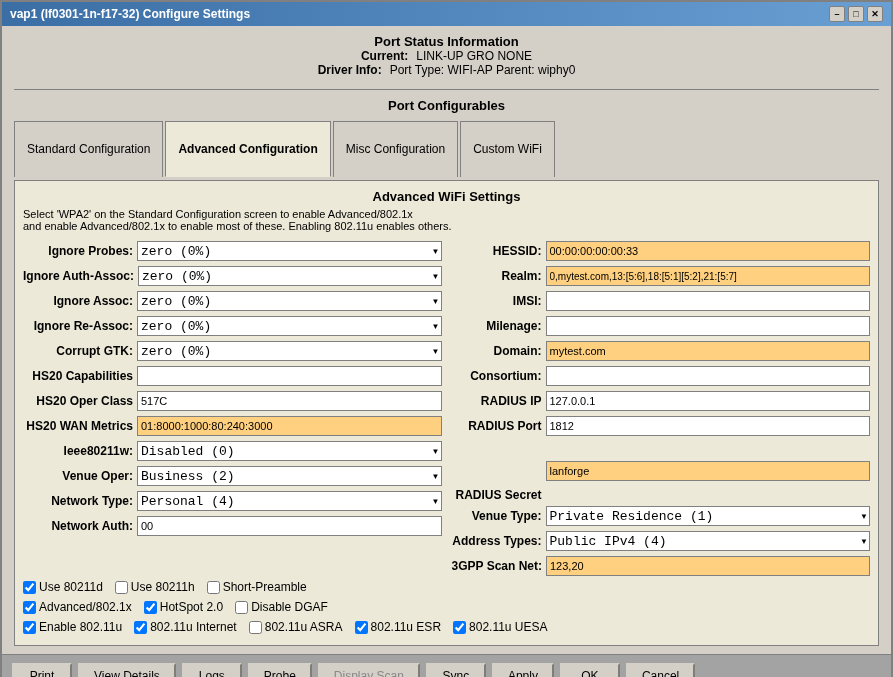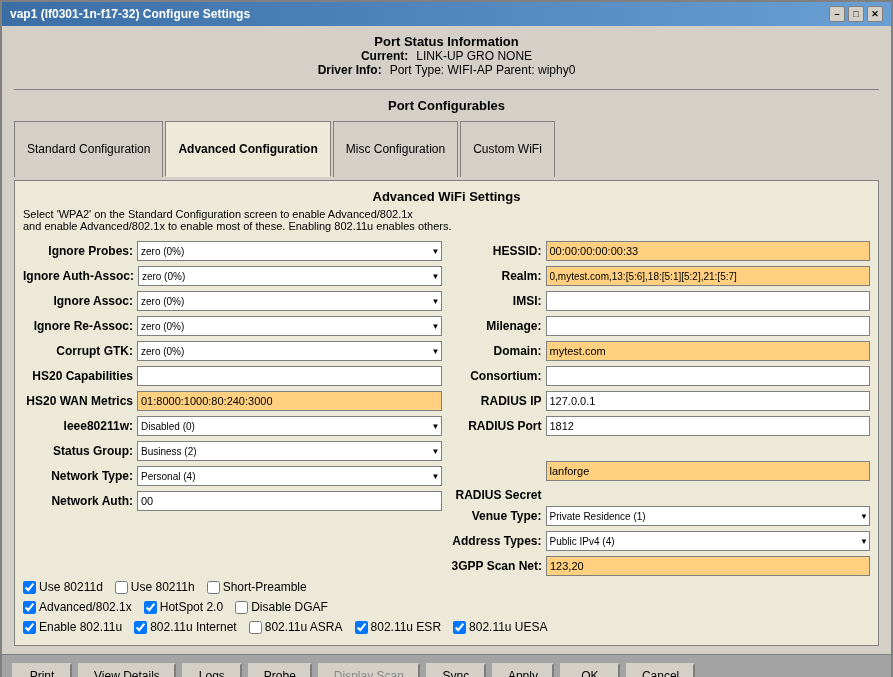--- a/index.html
+++ b/index.html
@@ -191,22 +191,23 @@
       display: flex;
     }
     .select-wrapper select {
       flex: 1;
       appearance: none;
       -webkit-appearance: none;
       padding-right: 18px;
       background: white;
       border: 1px solid #808080;
       height: 20px;
-      font-size: 10px;
+      font-size: 13px;
       padding-left: 3px;
+      font-family: Liberation Mono, monospace;
     }
     .select-arrow {
       position: absolute;
       right: 2px;
       top: 50%;
       transform: translateY(-50%);
       pointer-events: none;
       font-size: 8px;
     }
   </style>
@@ -308,38 +309,42 @@
               </select>
               <span class="select-arrow">▼</span>
             </div>
           </div>
 
           <div class="field-row">
             <span class="field-label">HS20 Capabilities</span>
             <input class="field-input" value="" style="">
           </div>
 
+          <div class="field-row">
+            <span class="field-label">HS20 Oper Class</span>
+            <input class="field-input" value="517C" style="">
+          </div>
 
           <div class="field-row">
             <span class="field-label">HS20 WAN Metrics</span>
             <input class="field-input highlighted" value="01:8000:1000:80:240:3000" style="">
           </div>
 
           <div class="field-row">
             <span class="field-label">Ieee80211w:</span>
             <div class="select-wrapper">
               <select class="field-select">
                 <option>Disabled (0)</option>
               </select>
               <span class="select-arrow">▼</span>
             </div>
           </div>
 
           <div class="field-row">
-            <span class="field-label">Status Group:</span>
+            <span class="field-label">Venue Oper:</span>
             <div class="select-wrapper">
               <select class="field-select">
                 <option>Business (2)</option>
               </select>
               <span class="select-arrow">▼</span>
             </div>
           </div>
 
           <div class="field-row">
             <span class="field-label">Network Type:</span>

